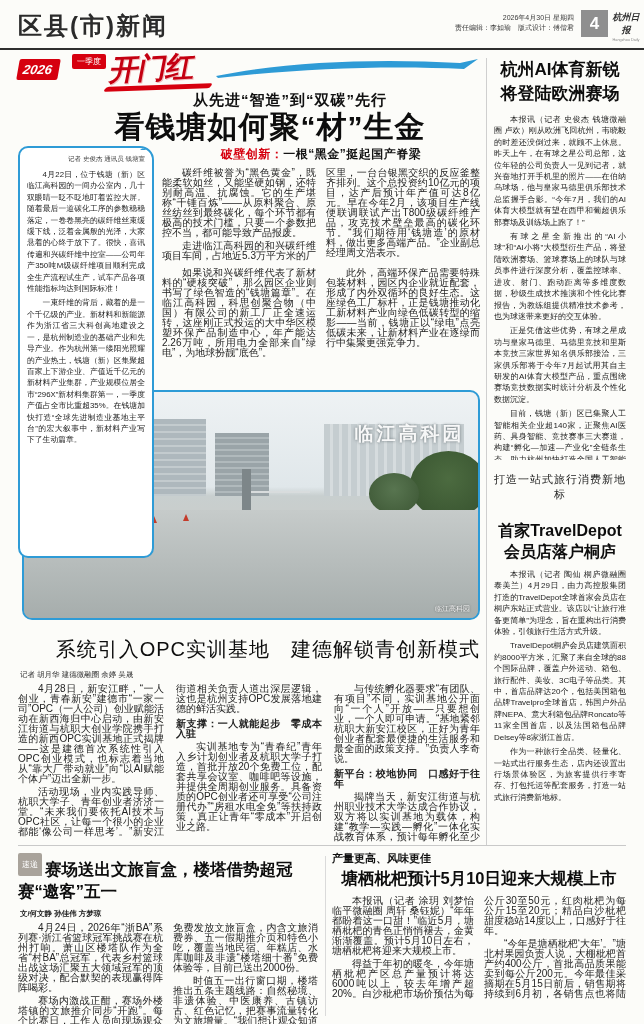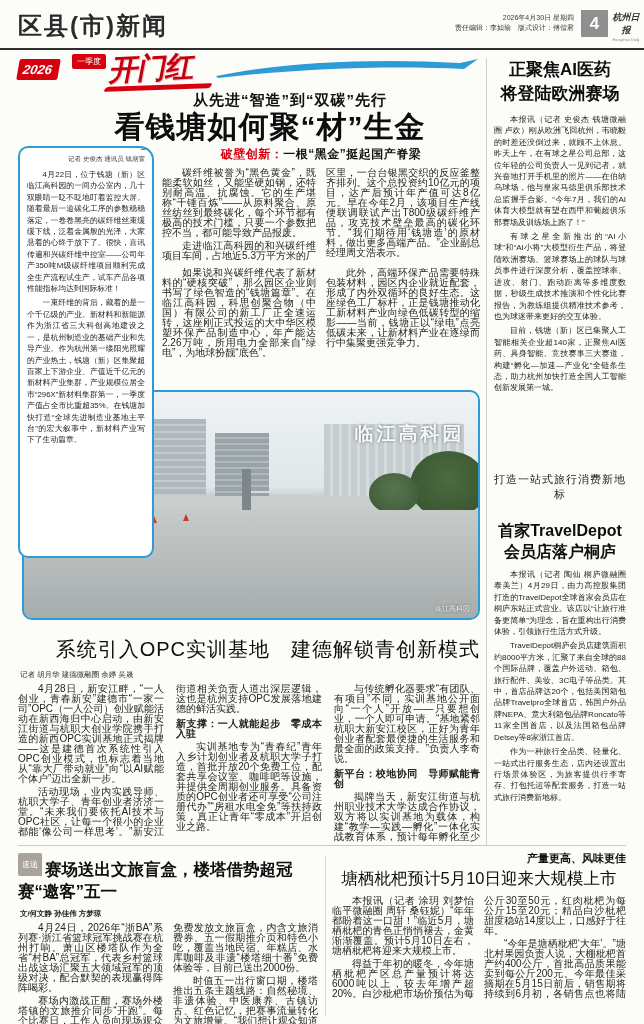--- a/index.html
+++ b/index.html
@@ -94,22 +94,22 @@
   
   .bl { left:18px; top:853px; width:300px; }
   .tag { display:inline-block; background:#a9a39b; color:#fff; font-size:8px; padding:6px 4px;
          border-radius:2px 2px 0 2px; vertical-align:8px; margin-right:3px; }
   .bl-headline { display:inline; font-size:16.5px; font-weight:900; color:#0d0d0d; }
   .bl-byline { font-size:7.5px; font-weight:700; color:#222; margin:6px 0 4px 2px; }
   .bl .cols2, .br .cols2 { height:108px; }
 
   
   .br { left:332px; top:851px; width:294px; }
-  .br-kicker { text-align:right; font-size:11px; font-weight:600; color:#111; }
-  .br-headline { text-align:center; font-size:16.5px; font-weight:400; color:#0d0d0d; margin:2px 0 6px; }
+  .br-kicker { text-align:left; font-size:11px; font-weight:600; color:#111; }
+  .br-headline { text-align:center; font-size:16.5px; font-weight:700; color:#0d0d0d; margin:2px 0 6px; }
 
   
   .sidebar { left:494px; top:58px; width:132px; }
   .sb-headline { text-align:center; font-size:17px; font-weight:900; line-height:24px; color:#0d0d0d; }
   .sb-body { margin-top:8px; height:346px; overflow:hidden; }
   .sb-body p, .sb2-body p { font-size:8px; line-height:11.4px; text-align:justify; text-indent:2em; color:#222; margin-bottom:3px; }
   .sb2-kicker { margin-top:12px; text-align:center; font-size:11px; font-weight:500; color:#222; letter-spacing:1px; }
   .sb2-headline { text-align:center; font-size:16px; font-weight:900; line-height:21px; color:#0d0d0d; margin-top:18px; }
   .sb2-body { margin-top:7px; height:292px; overflow:hidden; }
 </style>
@@ -187,21 +187,21 @@
 
 <div class="abs opc">
   <div class="opc-headline">系统引入OPC实训基地　建德解锁青创新模式</div>
   <div class="opc-byline">记者 胡月华 建德微融圈 余婷 吴晟</div>
   <div class="cols3 body-text">
     <p>4月28日，新安江畔，“一人创业，青春新安”建德市“一家一司”OPC（一人公司）创业赋能活动在新西海归中心启动，由新安江街道与杭职大创业学院携手打造的新西OPC实训基地正式揭牌——这是建德首次系统性引入OPC创业模式，也标志着当地从“靠大厂带动就业”向“以AI赋能个体户”迈出全新一步。</p>
     <p>活动现场，业内实践导师、杭职大学子、青年创业者济济一堂。“未来我们要依托AI技术与OPC社区，让每一个很小的企业都能‘像公司一样思考’。”新安江街道相关负责人道出深层逻辑，这也是杭州支持OPC发展落地建德的鲜活实践。</p>
     <p class="inner-subhead">新支撑：一人就能起步　零成本入驻</p>
     <p>实训基地专为“青春纪”青年入乡计划创业者及杭职大学子打造，首批开放20个免费工位，配套共享会议室、咖啡吧等设施，并提供全周期创业服务。具备资质的OPC创业者还可享受“公司注册代办”“房租水电全免”等扶持政策，真正让青年“零成本”开启创业之路。</p>
     <p>与传统孵化器要求“有团队、有项目”不同，实训基地公开面向“一个人”开放——只要想创业，一个人即可申请。“基地紧邻杭职大新安江校区，正好为青年创业者配套最便捷的生活服务和最全面的政策支持。”负责人李奇说。</p>
-    <p class="inner-subhead">新平台：校地协同　导师赋能青创</p>
+    <p class="inner-subhead">新平台：校地协同　口感好于往年</p>
     <p>揭牌当天，新安江街道与杭州职业技术大学达成合作协议，双方将以实训基地为载体，构建“教学—实践—孵化”一体化实战教育体系，预计每年孵化至少60个OPC项目，整合100家以上合作资源，为青年创业持续赋能。</p>
   </div>
 </div>
 
 <div class="abs hr-bottom"></div>
 <div class="abs vr-sidebar"></div>
 <div class="abs vr-bottom"></div>
 
 <div class="abs bl">
   <div>
@@ -220,26 +220,27 @@
   <div class="br-headline">塘栖枇杷预计5月10日迎来大规模上市</div>
   <div class="cols2 body-text">
     <p>本报讯（记者 涂玥 刘梦怡 临平微融圈 周轩 桑钰妮）“年年都盼着这一口甜！”临近5月，塘栖枇杷的青色正悄悄褪去，金黄渐渐覆盖。预计5月10日左右，塘栖枇杷将迎来大规模上市。</p>
     <p>得益于年初的暖冬，今年塘栖枇杷产区总产量预计将达6000吨以上，较去年增产超20%。白沙枇杷市场价预估为每公斤30至50元，红肉枇杷为每公斤15至20元；精品白沙枇杷甜度稳站14度以上，口感好于往年。</p>
     <p>“今年是塘栖枇杷‘大年’。”塘北村果园负责人说，大棚枇杷首产约400公斤，首批高品质果能卖到每公斤200元。今年最佳采摘期在5月15日前后，销售期将持续到6月初，各销售点也将陆续开放，守护塘栖枇杷“金字招牌”，让每一位消费者尽享“枇杷自由”。</p>
   </div>
 </div>
 
 <div class="abs sidebar">
   <div class="sb-headline">
-    <div>正聚焦AI医药</div>
+    <div>杭州AI体育新锐</div>
     <div>将登陆欧洲赛场</div>
   </div>
   <div class="sb-body">
     <p>本报讯（记者 史俊杰 钱塘微融圈 卢欢）刚从欧洲飞回杭州，韦晓毅的时差还没倒过来，就顾不上休息。昨天上午，在有球之星公司总部，这位年轻的公司负责人一见到记者，就兴奋地打开手机里的照片——在伯纳乌球场，他与皇家马德里俱乐部技术总监握手合影。“今年7月，我们的AI体育大模型就有望在西甲和葡超俱乐部赛场及训练场上跑了！”</p>
     <p>有球之星全新推出的“AI小球”和“AI小将”大模型衍生产品，将登陆欧洲赛场、篮球赛场上的球队与球员事件进行深度分析，覆盖控球率、进攻、射门、跑动距离等多维度数据，秒级生成技术推演和个性化比赛报告，为教练组提供精准技术参考，也为球迷带来更好的交互体验。</p>
+    <p>正是凭借这些优势，有球之星成功与皇家马德里、马德里竞技和里斯本竞技三家世界知名俱乐部接洽，三家俱乐部将于今年7月起试用其自主研发的AI体育大模型产品，重点围绕赛场竞技数据实时统计分析及个性化数据沉淀。</p>
     <p>目前，钱塘（新）区已集聚人工智能相关企业超140家，正聚焦AI医药、具身智能、竞技赛事三大赛道，构建“孵化—加速—产业化”全链条生态，助力杭州加快打造全国人工智能创新发展第一城。</p>
   </div>
   <div class="sb2-kicker">打造一站式旅行消费新地标</div>
   <div class="sb2-headline">
     <div>首家TravelDepot</div>
     <div>会员店落户桐庐</div>
   </div>
   <div class="sb2-body">
     <p>本报讯（记者 陶仙 桐庐微融圈 泰美兰）4月29日，由力高控股集团打造的TravelDepot全球首家会员店在桐庐东站正式营业。该店以“让旅行准备更简单”为理念，旨在重构出行消费体验，引领旅行生活方式升级。</p>
     <p>TravelDepot桐庐会员店建筑面积约8000平方米，汇聚了来自全球的88个国际品牌，覆盖户外运动、箱包、旅行配件、美妆、3C电子等品类。其中，首店品牌达20个，包括美国箱包品牌Travelpro全球首店，韩国户外品牌NEPA、意大利箱包品牌Roncato等11家全国首店，以及法国箱包品牌Delsey等8家浙江首店。</p>

